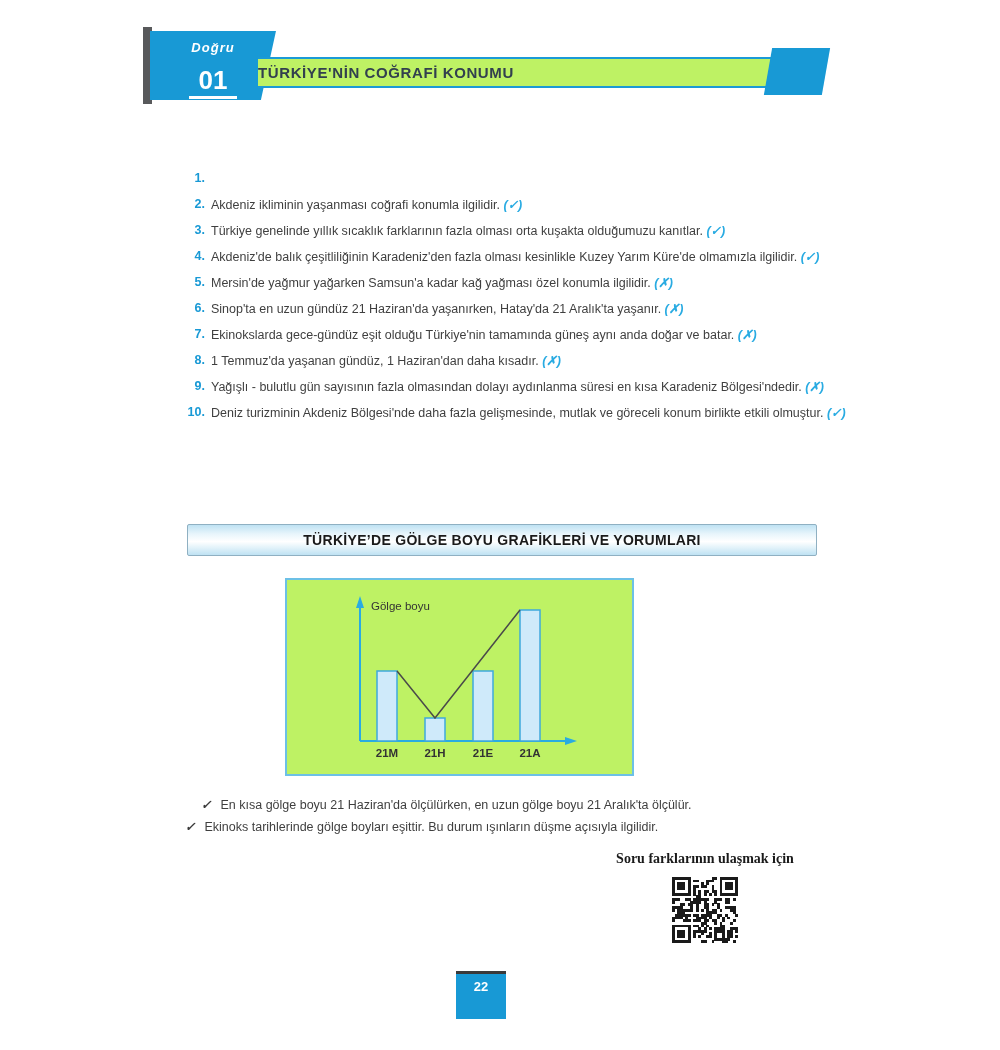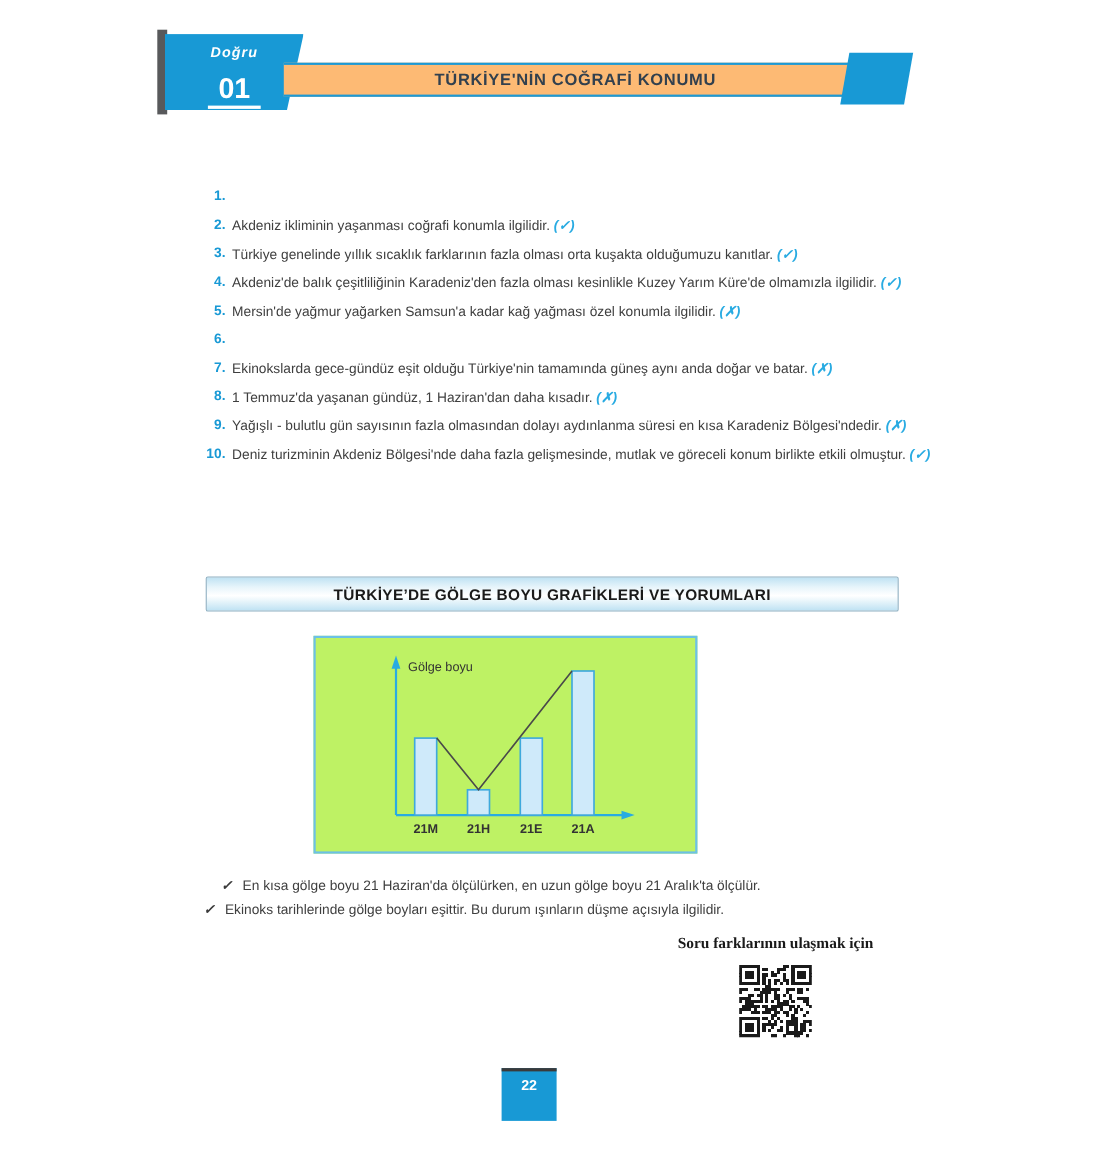--- a/index.html
+++ b/index.html
@@ -6,23 +6,23 @@
   #page{position:relative;width:1000px;height:1050px;background:#ffffff;
         font-family:"Liberation Sans", sans-serif;overflow:hidden;}
 
   
   .gray-strip{position:absolute;left:143px;top:27px;width:9px;height:77px;background:#58595b;}
   .chapter-badge{position:absolute;left:150px;top:31px;width:126px;height:69px;background:#1899d5;
         clip-path:polygon(0 0,100% 0,88% 100%,0 100%);color:#fff;text-align:center;}
   .chapter-label{font-style:italic;font-weight:bold;font-size:13px;letter-spacing:1px;margin-top:9px;}
   .chapter-number{font-size:26px;font-weight:bold;line-height:26px;display:inline-block;
         border-bottom:3px solid #fff;padding:0 10px 3px 10px;margin-top:12px;}
-  .title-band{position:absolute;left:258px;top:57px;width:530px;height:27px;background:#fdba74;
+  .title-band{position:absolute;left:258px;top:57px;width:530px;height:27px;background:#bef264;
         border-top:2px solid #1b9ad6;border-bottom:2px solid #1b9ad6;
-        display:flex;align-items:center;justify-content:center;}
+        display:flex;align-items:center;}
   .title-band span{font-size:15px;font-weight:bold;color:#32404e;letter-spacing:.6px;}
   .right-parallelogram{position:absolute;left:768px;top:48px;width:58px;height:47px;
         background:#1899d5;transform:skewX(-10deg);}
 
   
   .section-bar{position:absolute;left:187px;width:628px;height:30px;
         border:1px solid #8fb0c2;border-radius:2px;
         background:linear-gradient(180deg,#bfe2f3 0%,#e8f5fb 30%,#ffffff 55%,#eaf6fb 70%,#bfe2f3 100%);
         display:flex;align-items:center;}
   #section1{top:123px;}
@@ -93,20 +93,21 @@
       <div class="tf-row" style="top: 78px;">
         <span class="tf-num">4.</span>
         <span class="tf-text">Akdeniz'de balık çeşitliliğinin Karadeniz'den fazla olması kesinlikle Kuzey Yarım Küre'de olmamızla ilgilidir. <span class="tf-mark">(✓)</span></span>
       </div>
       <div class="tf-row" style="top: 104px;">
         <span class="tf-num">5.</span>
         <span class="tf-text">Mersin'de yağmur yağarken Samsun'a kadar kağ yağması özel konumla ilgilidir. <span class="tf-mark">(✗)</span></span>
       </div>
       <div class="tf-row" style="top: 130px;">
         <span class="tf-num">6.</span>
+        <span class="tf-text">Sinop'ta en uzun gündüz 21 Haziran'da yaşanırken, Hatay'da 21 Aralık'ta yaşanır. <span class="tf-mark">(✗)</span></span>
       </div>
       <div class="tf-row" style="top: 156px;">
         <span class="tf-num">7.</span>
         <span class="tf-text">Ekinokslarda gece-gündüz eşit olduğu Türkiye'nin tamamında güneş aynı anda doğar ve batar. <span class="tf-mark">(✗)</span></span>
       </div>
       <div class="tf-row" style="top: 182px;">
         <span class="tf-num">8.</span>
         <span class="tf-text">1 Temmuz'da yaşanan gündüz, 1 Haziran'dan daha kısadır. <span class="tf-mark">(✗)</span></span>
       </div>
       <div class="tf-row" style="top: 208px;">

